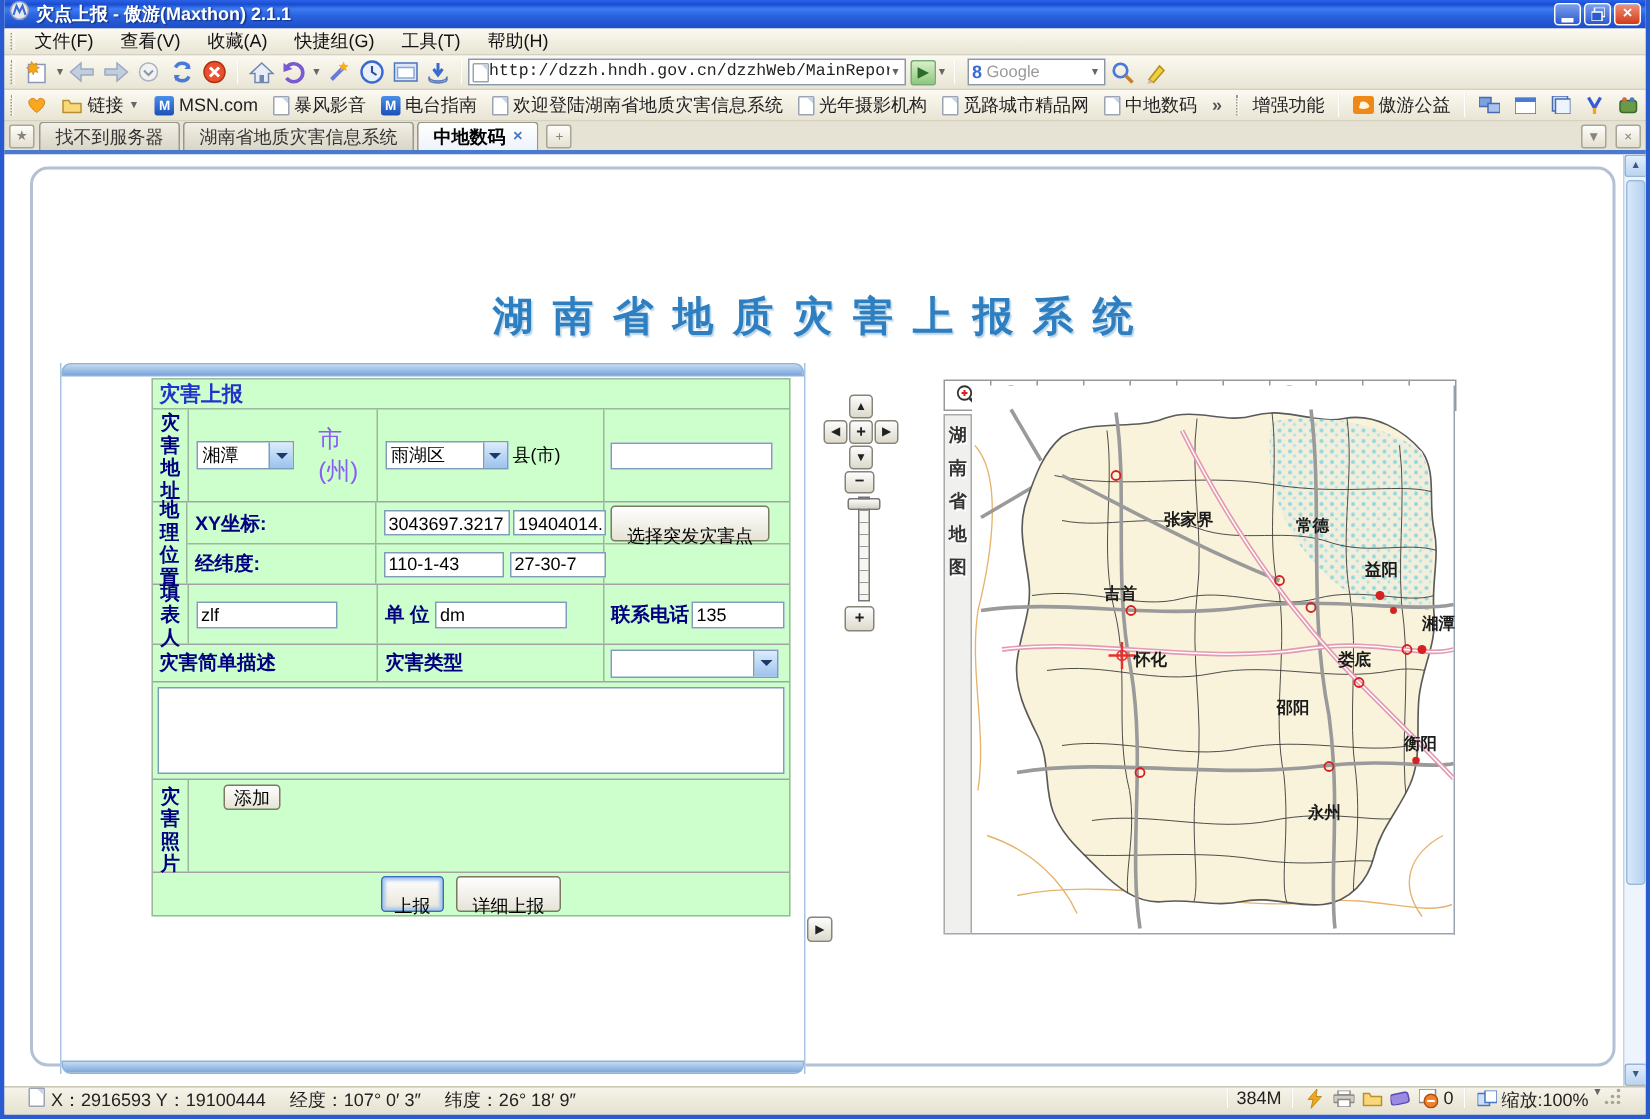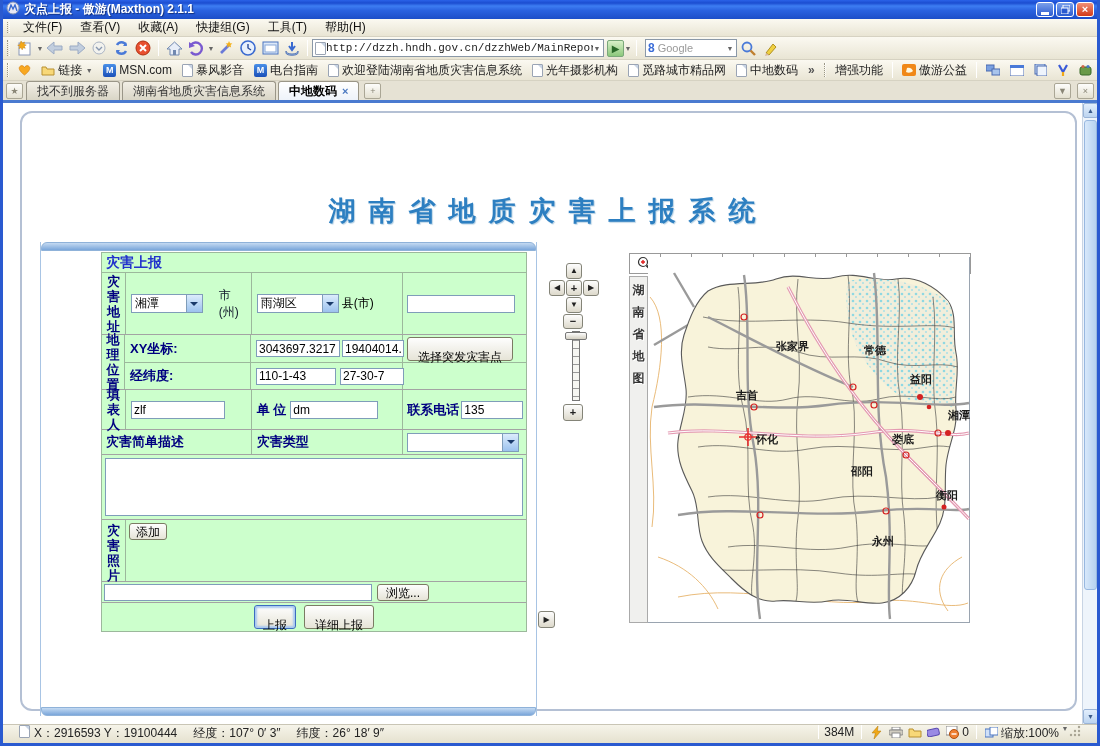--- a/index.html
+++ b/index.html
@@ -360,21 +360,21 @@
 
           <div class="frow" style="height:62px;">
             <div class="fcell labcol">
                 <span class="vlab">灾害地址</span>
               </div>
             <div class="fcell c1">
               <span class="fakesel" style="width:72px;">
                   <span class="sv">湘潭</span>
                   <span class="sb"></span>
                 </span>
-              <span style="margin-left:16px;font-size:12px;color:#0f172a;">市(州)</span>
+              <span style="margin-left:16px;font-size:16px;color:#8b5cf6;">市(州)</span>
             </div>
             <div class="fcell c2">
               <span class="fakesel" style="width:82px;">
                   <span class="sv">雨湖区</span>
                   <span class="sb"></span>
                 </span>
               <span style="margin-left:3px;font-size:12px;color:#000;">县(市)</span>
             </div>
             <div class="fcell c3">
                 <input style="width: 108px; height: 18px;" value="">
@@ -440,31 +440,27 @@
                   <span class="sv"></span>
                   <span class="sb"></span>
                 </span>
               </div>
           </div>
 
           <div class="frow" style="height:65px;padding:3px;">
             <textarea style="width: 100%; height: 100%; resize: none;"></textarea>
           </div>
 
-          <div class="frow" style="height:62px;">
+          <div class="frow" style="height:62px;gap:20px;">
             <div class="fcell labcol" style="align-items:flex-start;padding-top:3px;">
                 <span class="vlab">灾害照片</span>
               </div>
             <div style="flex:1;padding:3px;"><button class="xpbtn" style="width:38px;height:17px;padding:0;">添加</button></div>
           </div>
 
-          <div class="frow" style="height:21px;align-items:center;">
-            <input style="width: 268px; height: 17px; margin-left: 2px;" value="">
-            <button class="xpbtn" style="width:52px;height:17px;margin-left:5px;padding:0;">浏览...</button>
-          </div>
 
           <div class="frow" style="height:28px;justify-content:center;align-items:center;gap:8px;border-bottom:none;">
             <button class="xpbtn focus" style="width:42px;">上报</button>
             <button class="xpbtn" style="width:70px;">详细上报</button>
           </div>
         </div>
       </div>
 
       <span class="nbtn" style="left:544px;top:150px;">
           <span>▲</span>

